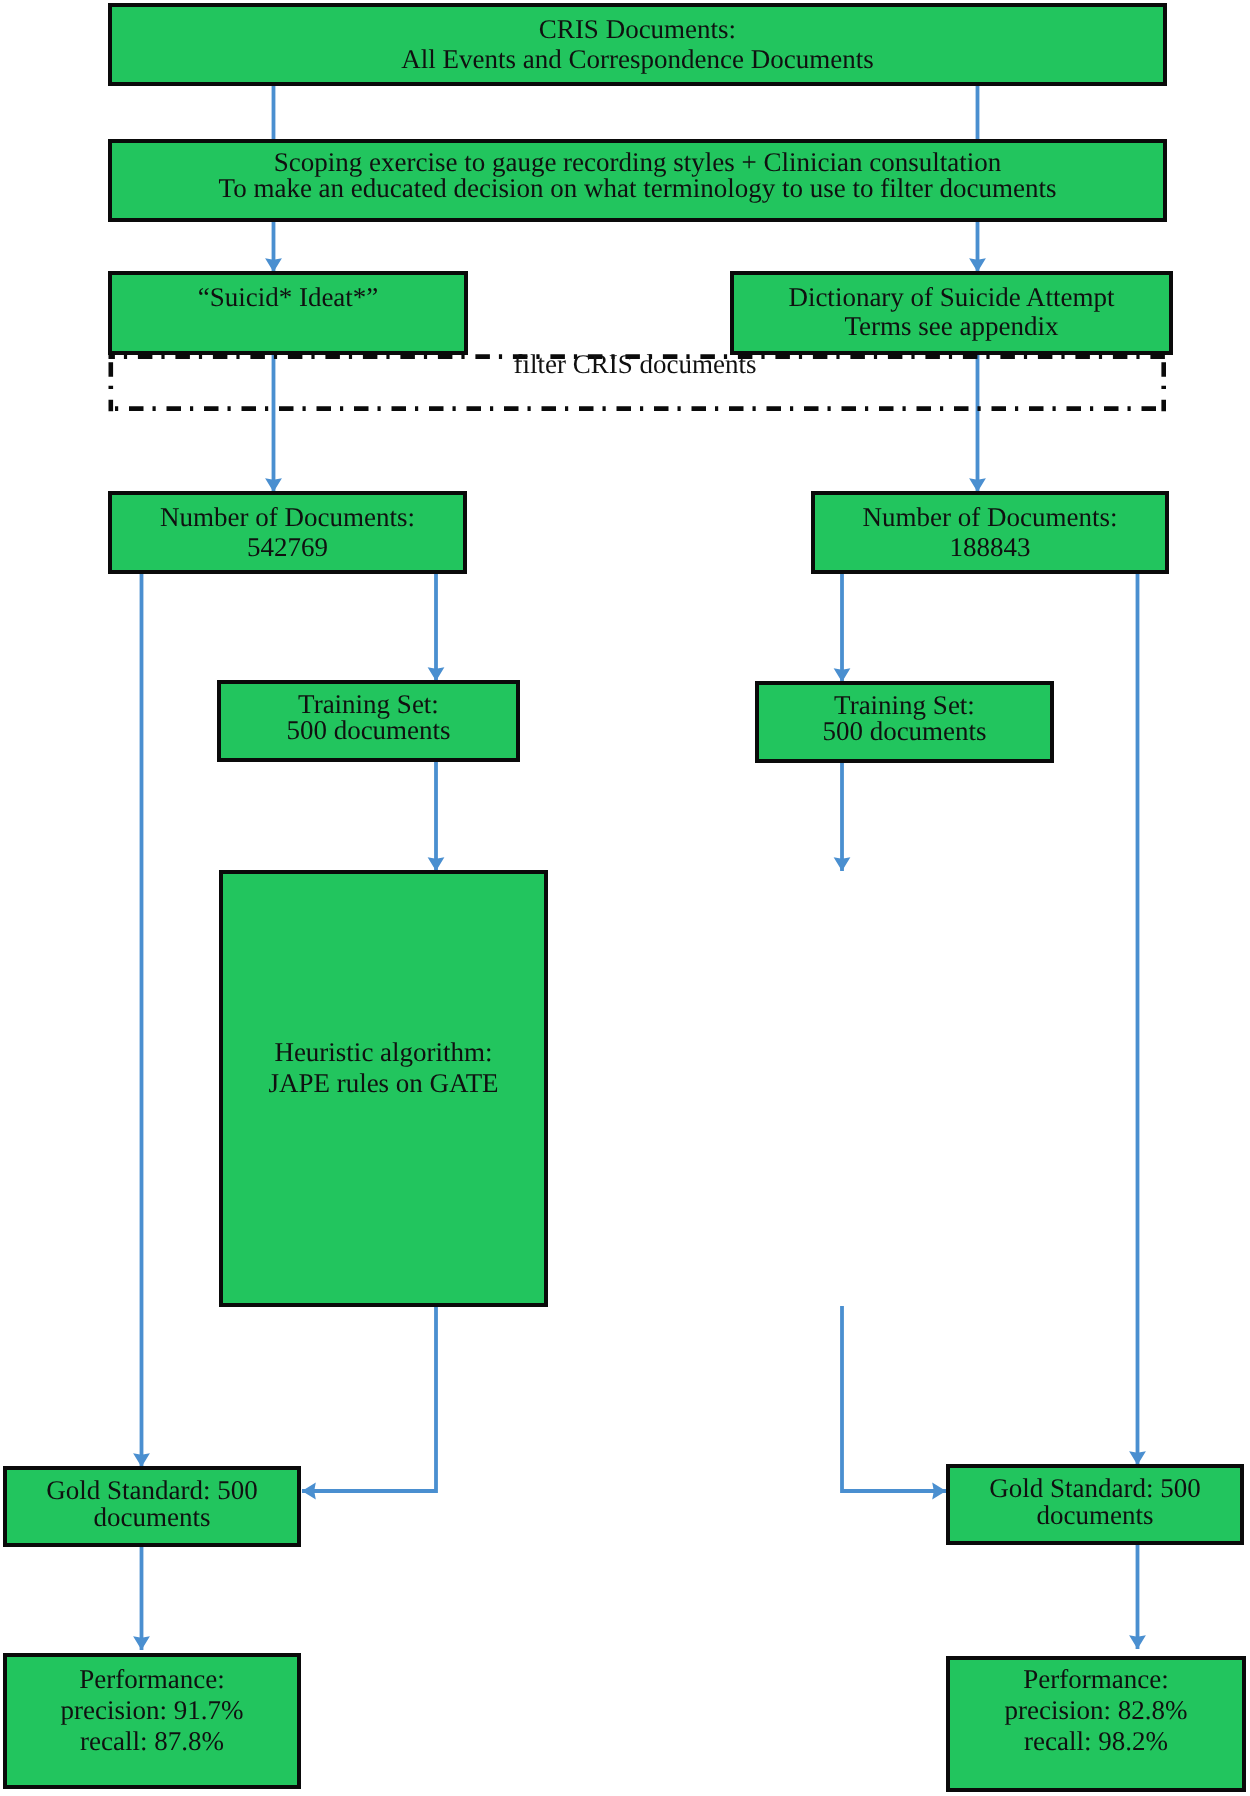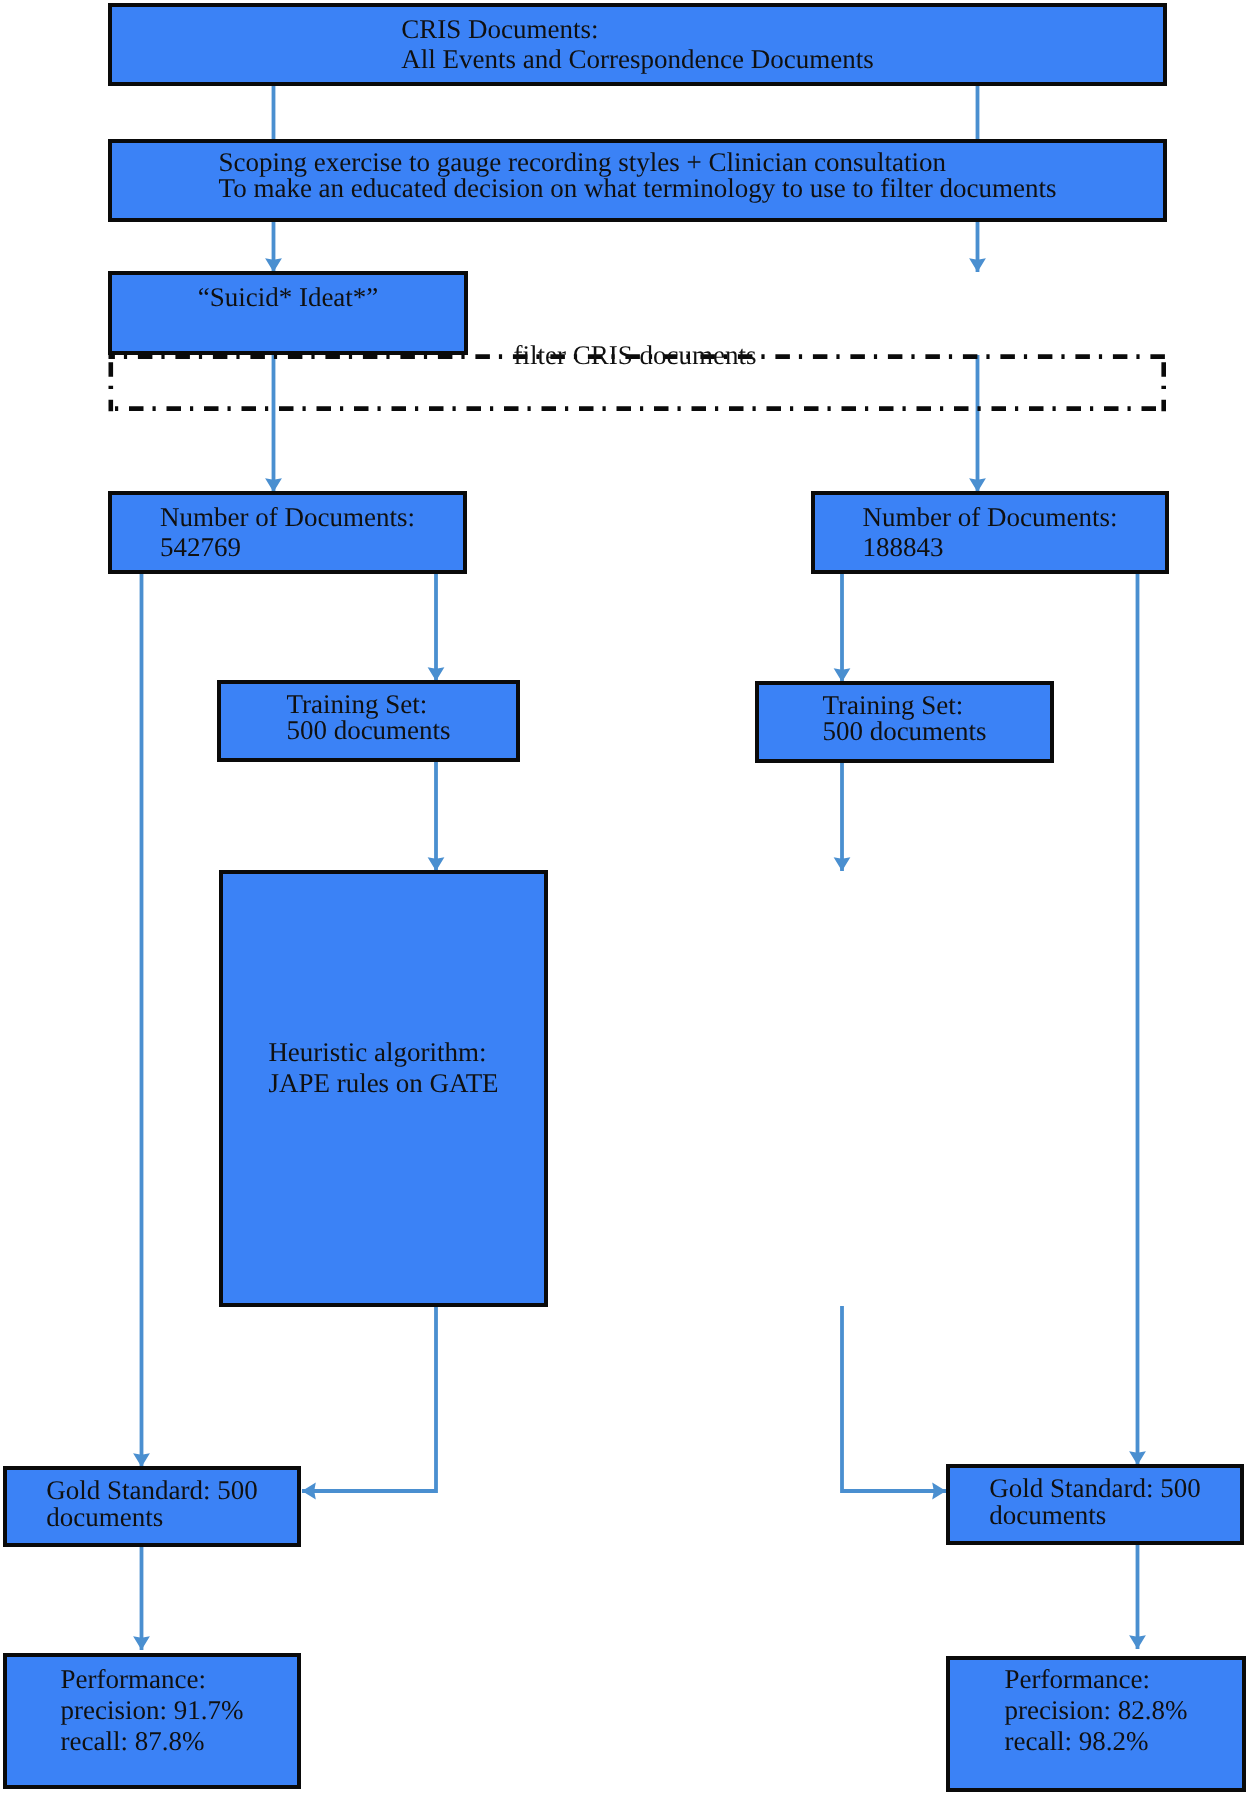--- a/index.html
+++ b/index.html
@@ -3,22 +3,22 @@
 <meta charset="utf-8">
 <title>CRIS Documents Flowchart</title>
 <style>
   html,body{margin:0;padding:0;background:#ffffff;}
   body{width:1250px;height:1796px;position:relative;overflow:hidden;
        font-family:"Liberation Serif", serif;color:#101010;
        -webkit-font-smoothing:antialiased;text-rendering:geometricPrecision;}
   #chart{position:absolute;left:0;top:0;width:1250px;height:1796px;}
   svg.edges{position:absolute;left:0;top:0;width:1250px;height:1796px;}
   .node{position:absolute;box-sizing:border-box;border:4px solid #0a0a0a;
-        background:#3b82f6;display:flex;align-items:center;justify-content:center;
-        text-align:left;font-size:27px;line-height:31px;white-space:pre-line;}
+        background:#22c55e;display:flex;align-items:center;justify-content:center;
+        text-align:center;font-size:27px;line-height:31px;white-space:pre-line;}
   .dashbox{position:absolute;box-sizing:border-box;
            display:flex;align-items:center;justify-content:center;
            text-align:center;font-size:27px;line-height:31px;background:transparent;}
   svg.dashframe{position:absolute;left:0;top:0;width:1250px;height:1796px;}
 </style>
 </head>
 <body>
 
 <div id="chart">
 
@@ -49,31 +49,33 @@
   </svg>
 
   <div class="node" style="left:108px;top:3px;width:1059px;height:83px;line-height:30px;padding-bottom:1px;">CRIS Documents:
 All Events and Correspondence Documents</div>
 
   <div class="node" style="left:108px;top:139px;width:1059px;height:83px;line-height:26px;padding-bottom:11px;">Scoping exercise to gauge recording styles + Clinician consultation
 To make an educated decision on what terminology to use to filter documents</div>
 
   <div class="node" style="left:108px;top:271px;width:360px;height:84px;align-items:flex-start;padding-top:7px;">“Suicid* Ideat*”</div>
 
+  <div class="node" style="left:730px;top:271px;width:443px;height:84px;line-height:29px;padding-bottom:2px;">Dictionary of Suicide Attempt
+Terms see appendix</div>
 
   <svg class="dashframe" viewBox="0 0 1250 1796">
     <g fill="none" stroke="#0a0a0a" stroke-width="4.6" stroke-dasharray="14.5 9 3.2 10.8" stroke-linecap="butt">
       <line x1="108.5" y1="356.6" x2="1166" y2="356.6" stroke-dashoffset="-29.4"></line>
       <line x1="108.5" y1="408.6" x2="1166" y2="408.6" stroke-dashoffset="-20.5"></line>
       <line x1="110.8" y1="354.3" x2="110.8" y2="411.2" stroke-dashoffset="29.5"></line>
       <line x1="1163.7" y1="354.3" x2="1163.7" y2="411.2" stroke-dashoffset="29.5"></line>
     </g>
   </svg>
 
-  <div class="dashbox" style="left:106px;top:332px;width:1058px;height:56px;padding-bottom:9px;">filter CRIS documents</div>
+  <div class="dashbox" style="left:106px;top:341px;width:1058px;height:56px;padding-bottom:9px;">filter CRIS documents</div>
 
   <div class="node" style="left:108px;top:491px;width:359px;height:83px;line-height:30px;padding-bottom:1px;">Number of Documents:
 542769</div>
 
   <div class="node" style="left:811px;top:491px;width:358px;height:83px;line-height:30px;padding-bottom:1px;">Number of Documents:
 188843</div>
 
   <div class="node" style="left:217px;top:680px;width:303px;height:82px;line-height:26px;padding-bottom:8px;">Training Set:
 500 documents</div>
 

